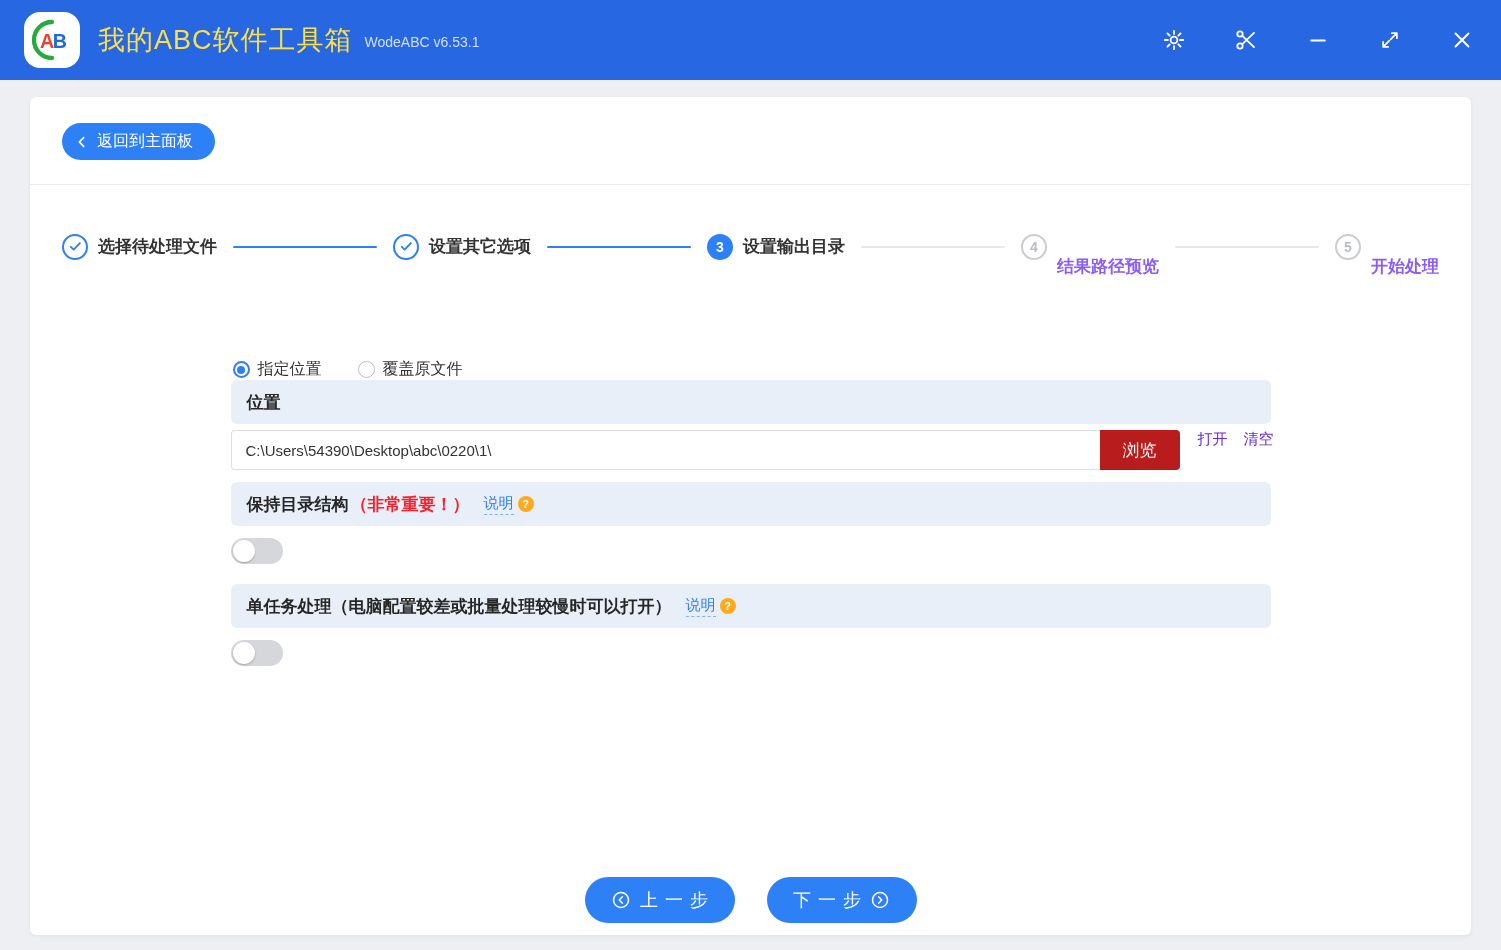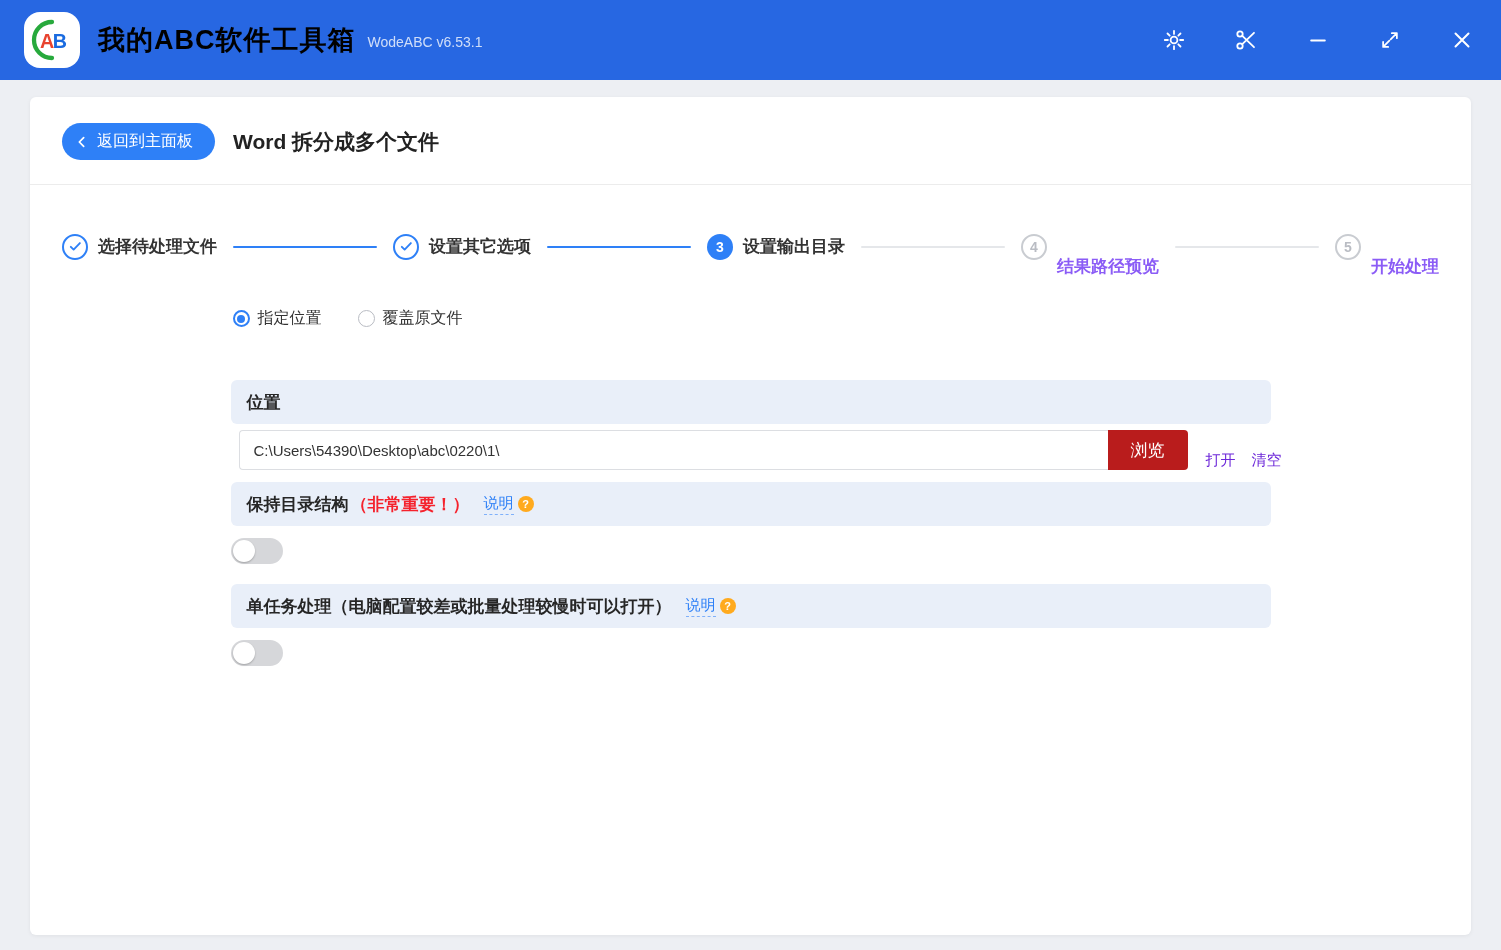--- a/index.html
+++ b/index.html
@@ -15,21 +15,21 @@
     height: 80px; background: #2767e2;
     display: flex; align-items: center;
     padding: 0 26px 0 24px;
   }
   .logo {
     width: 56px; height: 56px; background: #fff;
     border-radius: 16px; display: flex; align-items: center; justify-content: center;
     flex: 0 0 auto;
   }
   .app-title {
-    color: #000000; font-size: 27px; font-weight: bold;
+    color: #fde047; font-size: 27px; font-weight: normal;
     margin-left: 18px; letter-spacing: 1px; white-space: nowrap;
   }
   .version {
     color: rgba(255,255,255,.78); font-size: 14px;
     margin-left: 12px; margin-top: 4px; white-space: nowrap;
   }
   .tb-icons { margin-left: auto; display: flex; align-items: center; gap: 46px; }
   .tb-btn {
     width: 26px; height: 26px; background: transparent; border: none; padding: 0;
     display: flex; align-items: center; justify-content: center; cursor: pointer;
@@ -79,31 +79,31 @@
     color: #2e80f7; font-size: 15px; font-weight: normal;
     margin-left: 14px; border-bottom: 1px dashed #7fb0fa; padding-bottom: 1px;
     cursor: pointer; text-decoration: none;
   }
   .help-badge {
     width: 16px; height: 16px; border-radius: 50%; background: #ffaa1e;
     color: #fff; font-size: 11px; font-weight: bold;
     display: inline-flex; align-items: center; justify-content: center;
     margin-left: 4px; flex: 0 0 auto;
   }
-  .radio-row { display: flex; align-items: flex-start; gap: 36px; height: 72px; padding-left: 2px; }
+  .radio-row { display: flex; align-items: flex-end; gap: 36px; height: 72px; padding-left: 2px; }
   .radio { display: flex; align-items: center; gap: 8px; font-size: 16px; color: #333; cursor: pointer; }
   .radio-dot {
     width: 17px; height: 17px; border-radius: 50%;
     border: 1px solid #b9bcc3; background: #fff; position: relative; flex: 0 0 auto;
   }
   .radio.checked .radio-dot { border: 2px solid #2e80f7; }
   .radio.checked .radio-dot::after {
     content: ""; position: absolute; inset: 2.5px; border-radius: 50%; background: #2e80f7;
   }
-  .path-row { display: flex; align-items: flex-end; margin: 6px 8px 12px; }
+  .path-row { display: flex; align-items: flex-start; margin: 6px 0 12px; }
   .path-input {
     flex: 0 0 869px; height: 40px; border: 1px solid #dcdee2;
     border-right: none; border-radius: 4px 0 0 4px;
     padding: 0 14px; font-size: 15px; color: #333; font-family: inherit; outline: none;
   }
   .browse-btn {
     width: 80px; height: 40px; background: #b91c1c; color: #fff; border: none;
     border-radius: 0 4px 4px 0; font-size: 17px; cursor: pointer; font-family: inherit; flex: 0 0 auto;
   }
   .path-links { display: flex; gap: 16px; margin-left: 18px; }
@@ -174,21 +174,20 @@
 <div class="content">
   <div class="card">
 
     <div class="card-header">
       <button class="back-btn">
         <svg width="16" height="16" viewBox="0 0 24 24" fill="none" stroke="#fff" stroke-width="2.6" stroke-linecap="round" stroke-linejoin="round">
           <path d="M14.5 5.5L8 12l6.5 6.5"></path>
         </svg>
         <span>返回到主面板</span>
       </button>
-      <h1 class="page-title">Word 拆分成多个文件</h1>
     </div>
 
     <div class="steps">
       <div class="step done">
         <span class="step-circle">
           <svg width="15" height="15" viewBox="0 0 24 24" fill="none" stroke="#2e80f7" stroke-width="3" stroke-linecap="round" stroke-linejoin="round">
               <path d="M4.5 12.5l4.5 4.5 10-10.5"></path>
             </svg>
         </span>
         <span class="step-label">选择待处理文件</span>
@@ -262,15 +261,31 @@
         <a class="help-link">说明</a>
         <span class="help-badge">?</span>
       </div>
 
       <button class="toggle">
         <span class="knob"></span>
       </button>
 
     </div>
 
+    <div class="footer">
+      <button class="footer-btn">
+        <svg class="btn-icon" width="20" height="20" viewBox="0 0 24 24" fill="none" stroke="#fff" stroke-width="1.8" stroke-linecap="round" stroke-linejoin="round">
+          <circle cx="12" cy="12" r="9"></circle>
+          <path d="M13.7 8.2L9.9 12l3.8 3.8"></path>
+        </svg>
+        <span class="btn-label">上一步</span>
+      </button>
+      <button class="footer-btn">
+        <span class="btn-label">下一步</span>
+        <svg class="btn-icon" width="20" height="20" viewBox="0 0 24 24" fill="none" stroke="#fff" stroke-width="1.8" stroke-linecap="round" stroke-linejoin="round">
+          <circle cx="12" cy="12" r="9"></circle>
+          <path d="M10.3 8.2l3.8 3.8-3.8 3.8"></path>
+        </svg>
+      </button>
+    </div>
 
   </div>
 </div>
 
 </body></html>

